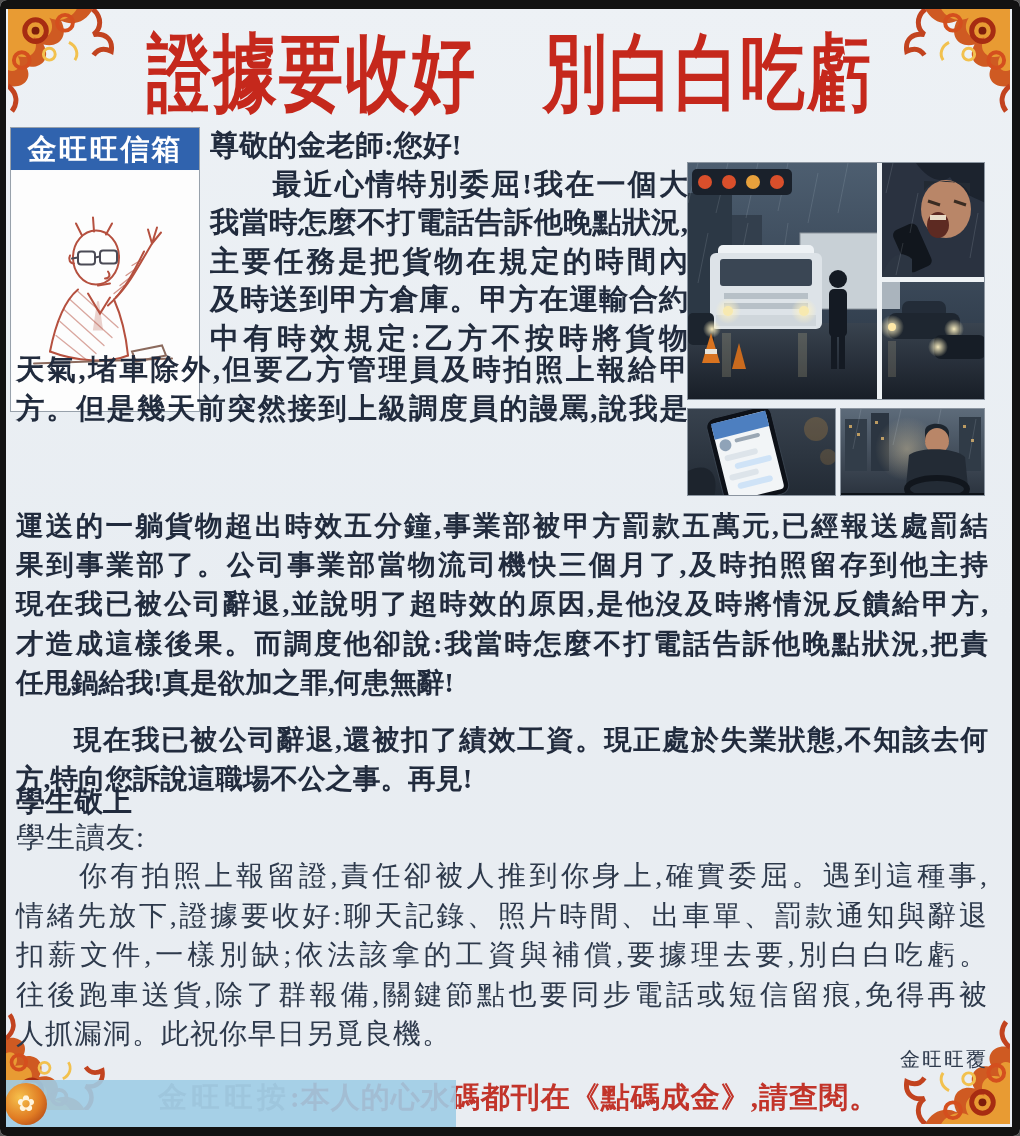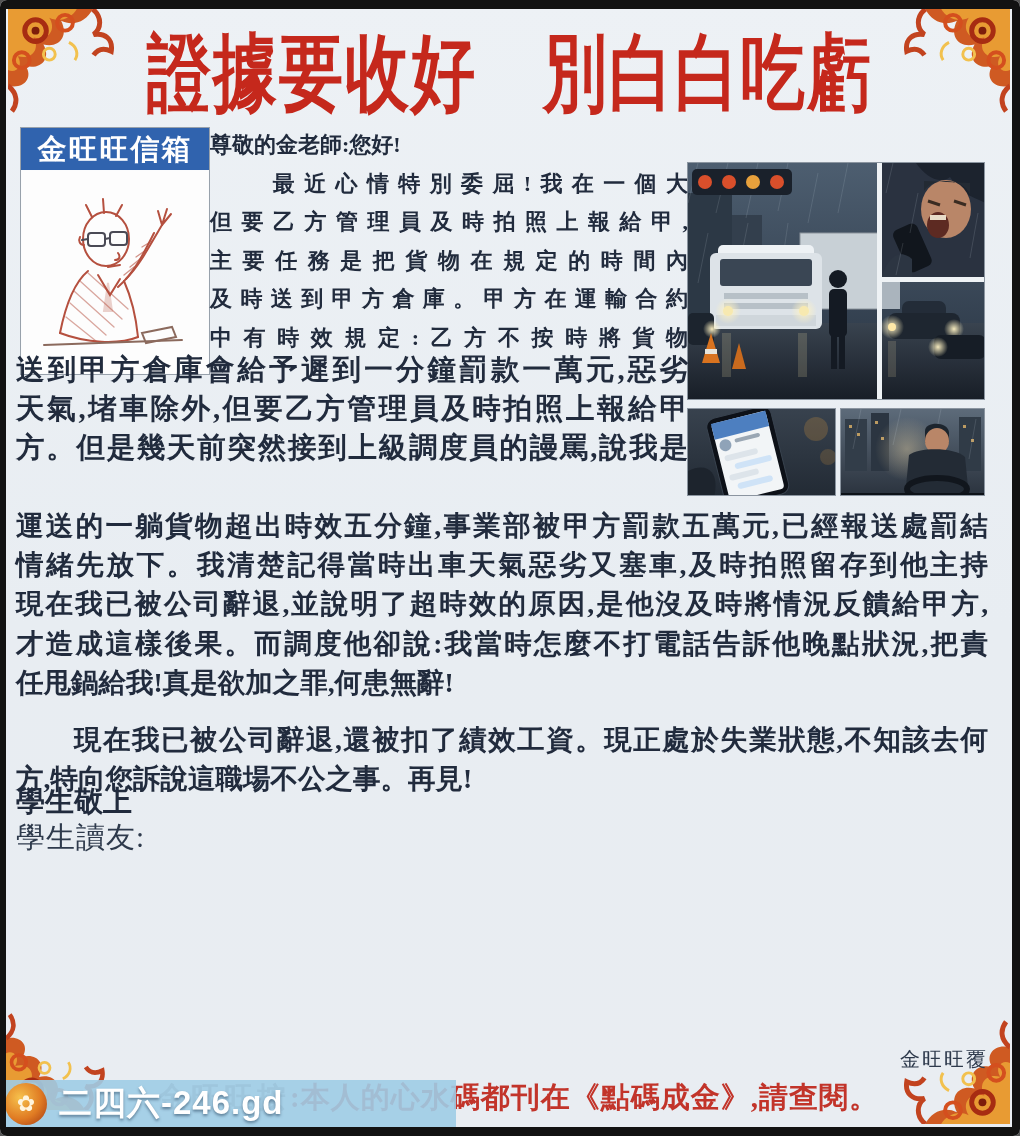--- a/index.html
+++ b/index.html
@@ -16,37 +16,37 @@
   .corner.tl{left:8px;top:9px;}
   .corner.tr{right:10px;top:9px;transform:scaleX(-1);}
   .corner.bl{left:6px;top:1000px;transform:scaleY(-1);}
   .corner.br{right:10px;top:1006px;transform:scale(-1,-1);}
   .title{
     position:absolute;left:0;right:0;top:16px;margin:0;text-align:center;z-index:6;
     font-size:64px;font-weight:900;color:#c5281c;letter-spacing:2px;
     transform:scaleY(1.32);transform-origin:50% 0;
   }
   
-  .colbox{position:absolute;left:20px;top:127px;width:190px;height:248px;
+  .colbox{position:absolute;left:10px;top:127px;width:190px;height:285px;
     background:#fbfcfd;border:1px solid #98a1ab;box-sizing:border-box;z-index:6;}
   .colhead{height:42px;background:#3063ae;color:#fff;text-align:center;
     font-family:"Liberation Sans","DejaVu Sans",sans-serif;font-weight:700;
     font-size:29px;line-height:42px;letter-spacing:2px;}
   .cartoon{position:absolute;left:1px;top:43px;right:1px;bottom:1px;background:#fdfdfd;}
   
   .collage{position:absolute;left:687px;top:162px;width:298px;height:334px;z-index:6;}
   .photo{position:absolute;border:1px solid #8b95a0;box-sizing:border-box;overflow:hidden;background:#2b3442;}
   .photo.main{left:0;top:0;width:298px;height:238px;}
   .photo.chat{left:0;top:246px;width:149px;height:88px;}
   .photo.driver{left:153px;top:246px;width:145px;height:88px;}
   
   .tblock{position:absolute;color:#212b3d;font-weight:600;z-index:8;}
   .jline{text-align:justify;text-align-last:justify;}
   .sline{text-align-last:left;}
-  .block-a{left:210px;top:126px;width:478px;font-size:22px;line-height:38.5px;}
+  .block-a{left:210px;top:126px;width:478px;font-size:29px;line-height:38.5px;}
   .block-b{left:16px;top:350px;width:672px;font-size:28.5px;line-height:39px;}
   .block-c{left:16px;top:506px;width:972px;font-size:27.5px;line-height:39.2px;}
   .block-d{left:16px;top:720px;width:972px;font-size:27.5px;line-height:39.2px;}
   .signoff-student{left:16px;top:782px;width:972px;text-align:left;font-size:29px;}
   .reply-salutation{left:16px;top:818px;width:500px;font-size:29px;font-weight:500;color:#2e3a4c;letter-spacing:1px;}
   .reply-block{left:16px;top:856px;width:972px;font-size:28px;line-height:39.5px;
     font-weight:500;color:#2e3a4c;letter-spacing:1px;}
   .signoff-reply{left:16px;top:1046px;width:972px;text-align:right;font-size:20px;
     font-weight:500;color:#2e3a4c;letter-spacing:2px;}
   .footer-line{position:absolute;left:158px;top:1078px;z-index:10;font-size:29px;font-weight:700;white-space:nowrap;}
@@ -272,49 +272,54 @@
         <path d="M68,46 C78,38 114,38 124,48 L128,88 L64,88 Z" fill="#232b35"></path>
         <ellipse cx="96" cy="80" rx="30" ry="11" fill="none" stroke="#11161d" stroke-width="6"></ellipse>
         <rect x="0" y="84" width="145" height="4" fill="#0d1218"></rect>
       </svg>
     </div>
   </div>
 
   <div class="tblock block-a">
       <div class="jline sline">尊敬的金老師:您好!</div>
       <div class="jline">　　最近心情特別委屈!我在一個大</div>
-      <div class="jline">但要乙方管理員及時拍照上報給甲,</div>
+      <div class="jline">我當時怎麼不打電話告訴他晚點狀況,</div>
       <div class="jline">主要任務是把貨物在規定的時間內</div>
       <div class="jline">及時送到甲方倉庫。甲方在運輸合約</div>
       <div class="jline">中有時效規定:乙方不按時將貨物</div>
     </div>
   <div class="tblock block-b">
-      <div class="jline">送到甲方倉庫會給予遲到一分鐘罰款一萬元,惡劣</div>
       <div class="jline">天氣,堵車除外,但要乙方管理員及時拍照上報給甲</div>
       <div class="jline">方。但是幾天前突然接到上級調度員的謾罵,說我是</div>
     </div>
   <div class="tblock block-c">
       <div class="jline">運送的一躺貨物超出時效五分鐘,事業部被甲方罰款五萬元,已經報送處罰結</div>
-      <div class="jline">情緒先放下。我清楚記得當時出車天氣惡劣又塞車,及時拍照留存到他主持</div>
+      <div class="jline">果到事業部了。公司事業部當物流司機快三個月了,及時拍照留存到他主持</div>
       <div class="jline">現在我已被公司辭退,並說明了超時效的原因,是他沒及時將情況反饋給甲方,</div>
       <div class="jline">才造成這樣後果。而調度他卻說:我當時怎麼不打電話告訴他晚點狀況,把責</div>
       <div class="jline sline">任甩鍋給我!真是欲加之罪,何患無辭!</div>
     </div>
   <div class="tblock block-d">
       <div class="jline">　　現在我已被公司辭退,還被扣了績效工資。現正處於失業狀態,不知該去何</div>
       <div class="jline sline">方,特向您訴說這職場不公之事。再見!</div>
     </div>
   <div class="tblock signoff-student">學生敬上</div>
 
   <div class="tblock reply-salutation">學生讀友:</div>
+  <div class="tblock reply-block">
+      <div class="jline">　　你有拍照上報留證,責任卻被人推到你身上,確實委屈。遇到這種事,</div>
+      <div class="jline">情緒先放下,證據要收好:聊天記錄、照片時間、出車單、罰款通知與辭退</div>
+      <div class="jline">扣薪文件,一樣別缺;依法該拿的工資與補償,要據理去要,別白白吃虧。</div>
+      <div class="jline">往後跑車送貨,除了群報備,關鍵節點也要同步電話或短信留痕,免得再被</div>
+      <div class="jline sline">人抓漏洞。此祝你早日另覓良機。</div>
+    </div>
   <div class="tblock signoff-reply">金旺旺覆</div>
 
   <div class="footer-line">
     <span class="footer-prefix">金旺旺按</span><span class="footer-note">:本人的心水碼都刊在《點碼成金》,請查閱。</span>
   </div>
 
   <div class="watermark">
     <div class="wm-logo">✿</div>
-    <div class="wm-text">二四六-246.gd</div>
   </div>
 
   <div class="frame"></div>
 </div>
 
 </body></html>

